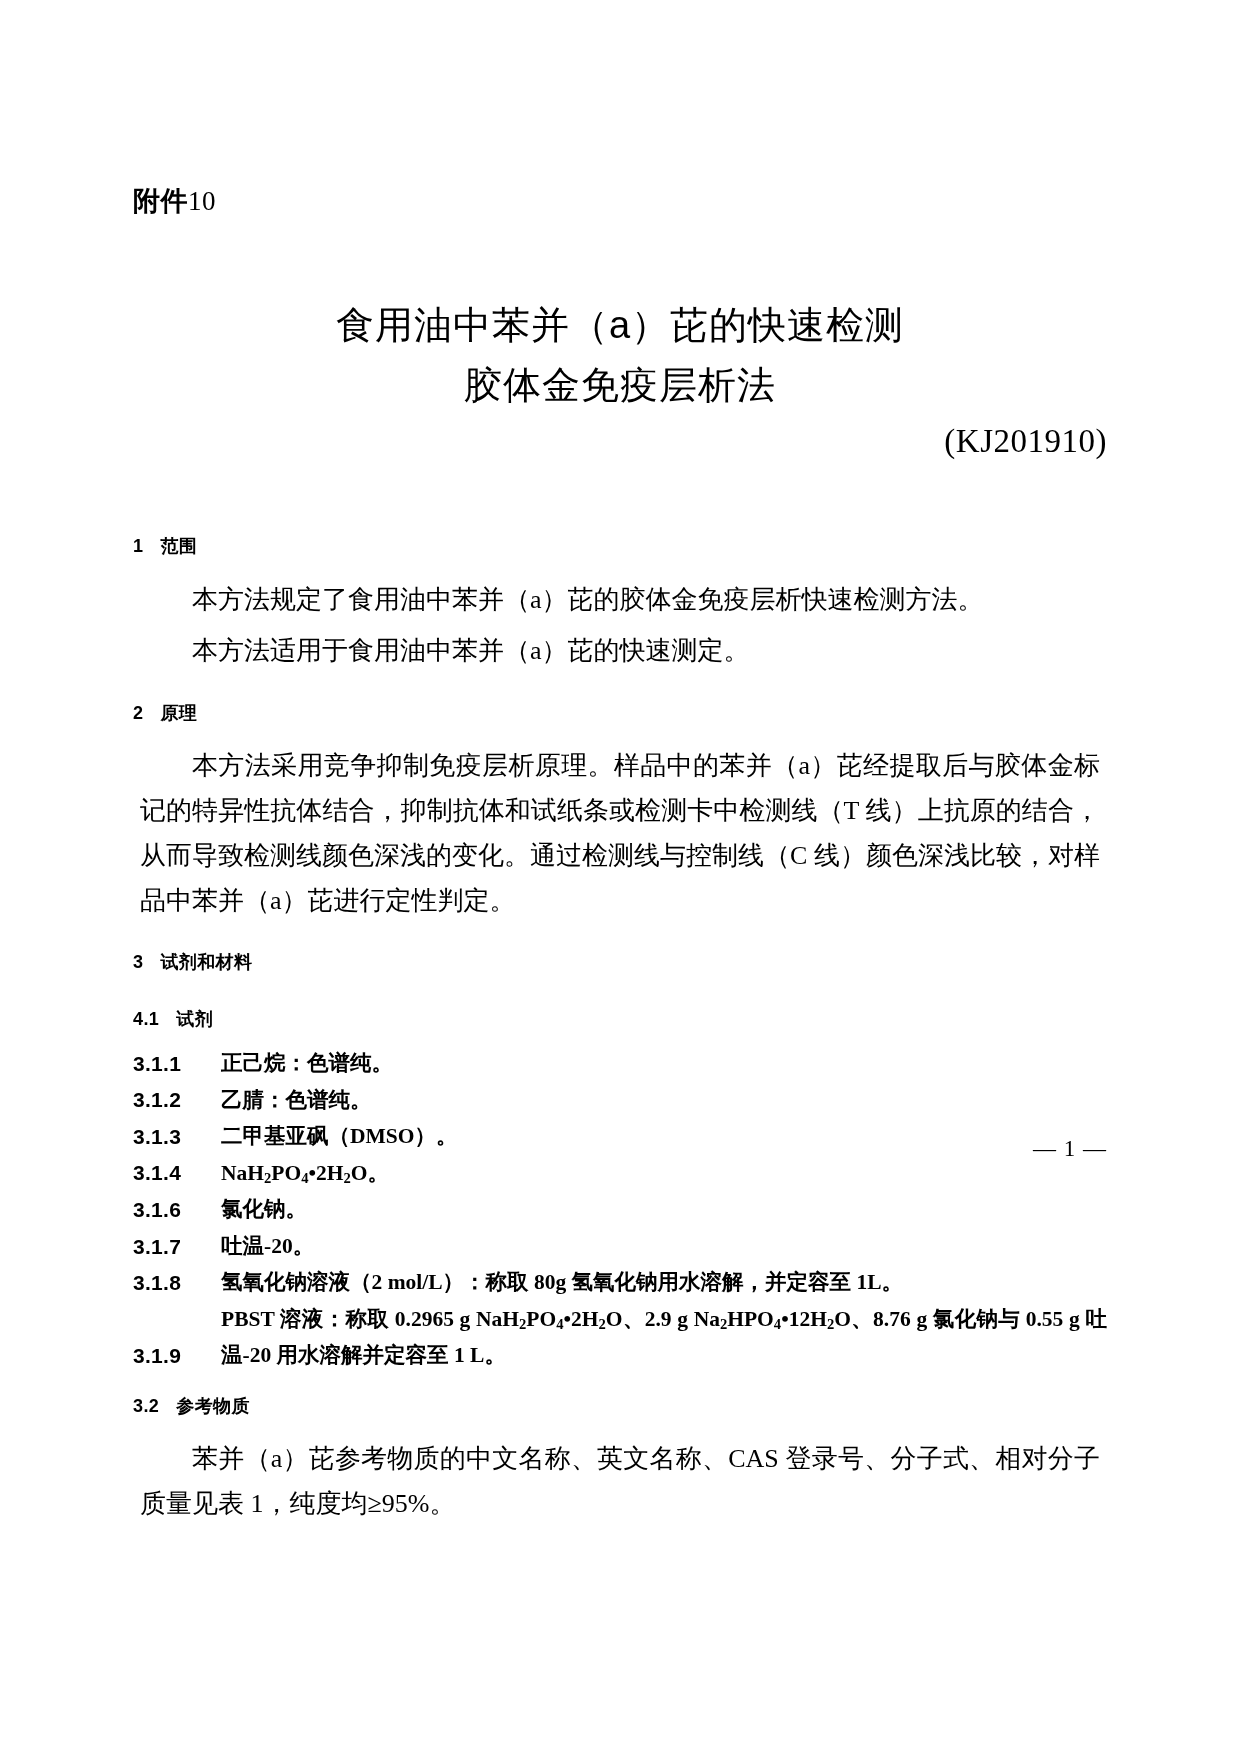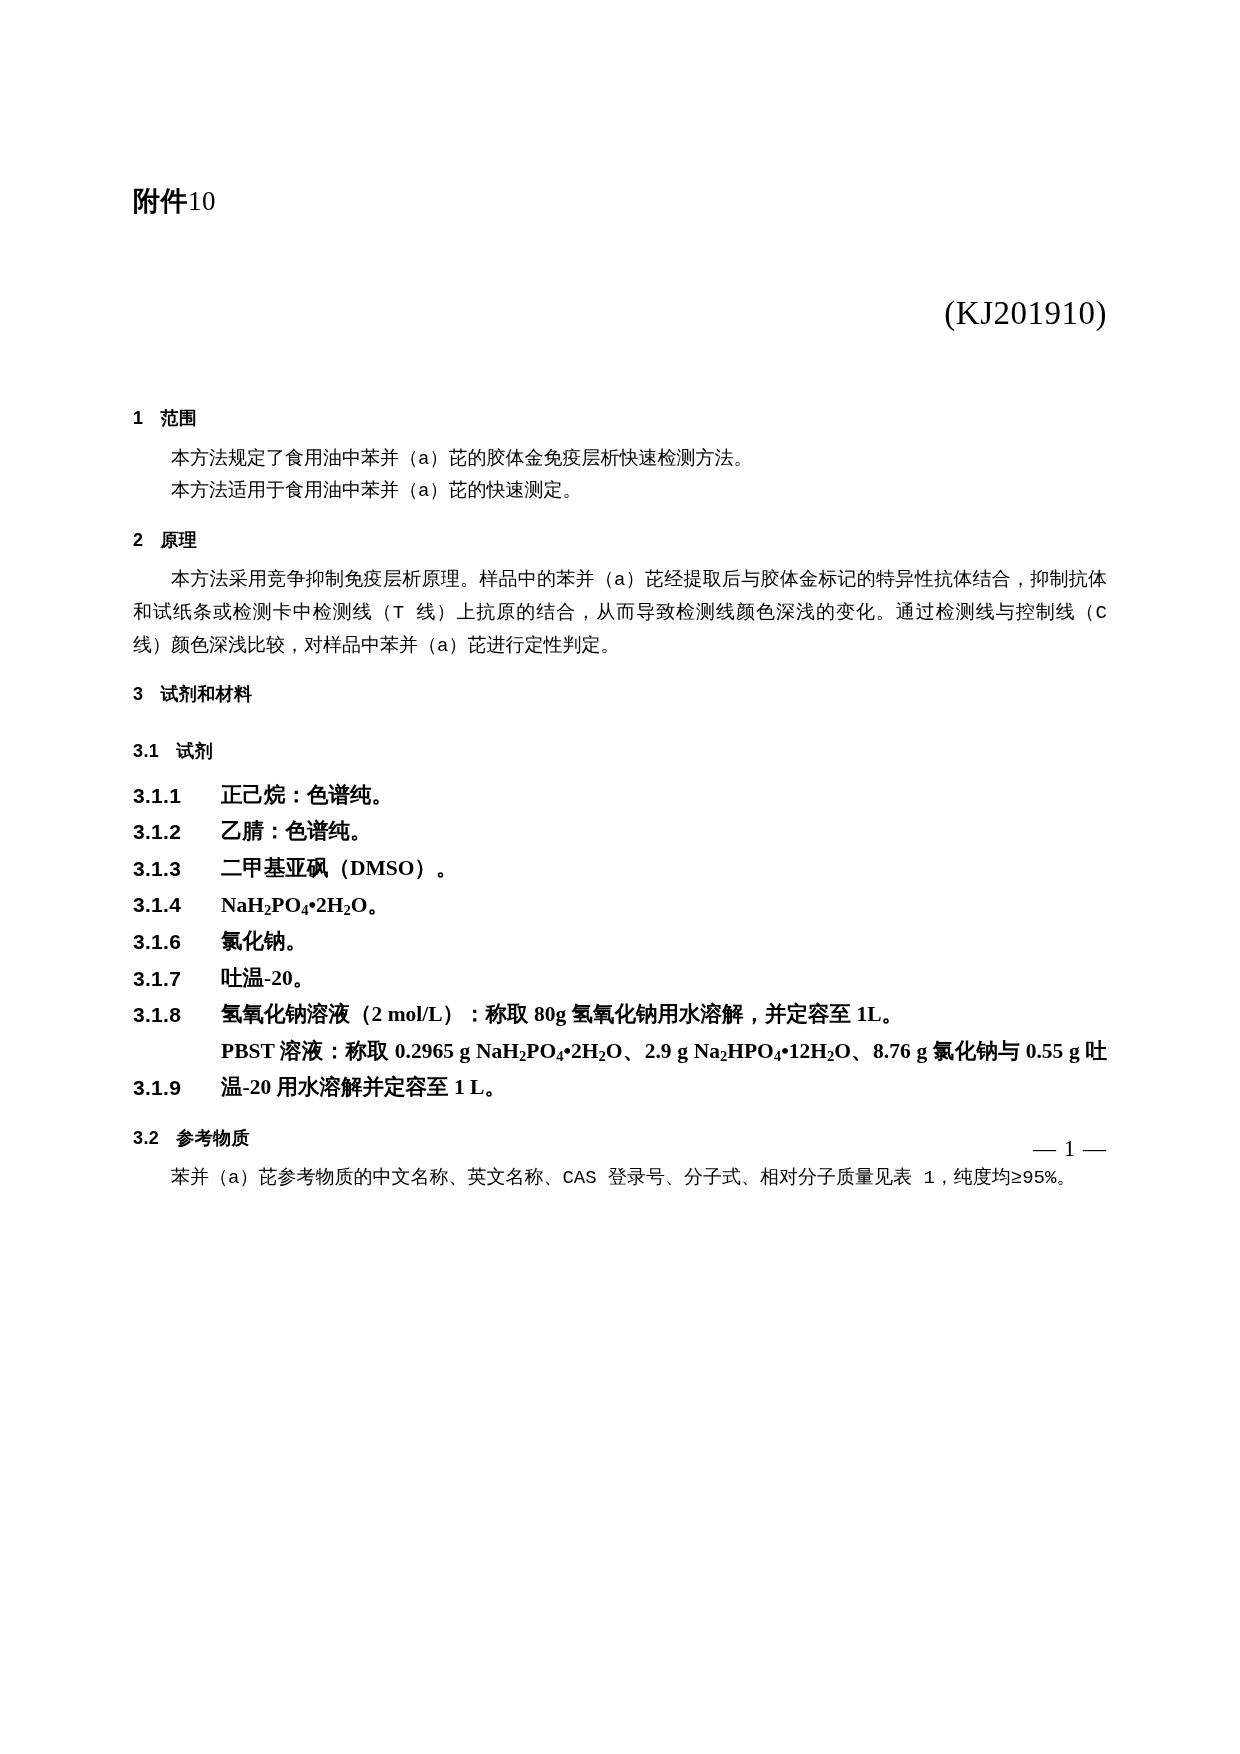--- a/index.html
+++ b/index.html
@@ -64,26 +64,25 @@
     font-size: 18px;
     font-weight: 700;
     margin: 0;
     letter-spacing: 0.4px;
     line-height: 1.35;
   }
   .h1 .hnum { margin-right: 17px; }
 
   
   .p {
-    font-size: 19px;
+    font-size: 26px;
     line-height: 1.72;
-    margin: 0;
+    margin: 7px;
     text-align: justify;
     text-justify: inter-ideograph;
-    font-family: Liberation Mono, monospace;
   }
   .p.indent { text-indent: 2em; }
 
   .block-gap-sm { height: 12px; }
   .block-gap-md { height: 20px; }
 
   
   .list {
     margin: 14px 0 0 0;
     padding: 0;
@@ -122,20 +121,24 @@
 </style>
 </head>
 <body>
 
 <div class="page">
 
   <div class="attach-label">
     <span>附件</span><span class="num">10</span>
   </div>
 
+  <div class="doc-title">
+    <span class="l1">食用油中苯并（a）芘的快速检测</span>
+    <span class="l2">胶体金免疫层析法</span>
+  </div>
   <div class="doc-code">(KJ201910)</div>
 
   <div style="height:74px"></div>
 
   <div class="h1">
     <span class="hnum">1</span><span>范围</span>
   </div>
   <div class="block-gap-sm"></div>
   <p class="p indent">本方法规定了食用油中苯并（a）芘的胶体金免疫层析快速检测方法。</p>
   <p class="p indent">本方法适用于食用油中苯并（a）芘的快速测定。</p>
@@ -151,21 +154,21 @@
   <div class="block-gap-md"></div>
 
   <div class="h1">
     <span class="hnum">3</span><span>试剂和材料</span>
   </div>
   <div class="block-gap-sm"></div>
 
   <div class="block-gap-md"></div>
 
   <div class="h1">
-    <span class="hnum">3.1</span><span>试剂</span>
+    <span class="hnum">4.1</span><span>试剂</span>
   </div>
 
   <div class="list" id="reagent-list">
       <div class="li">
         <span class="idx">3.1.1</span>
         <span class="txt">正己烷：色谱纯。</span>
       </div>
       <div class="li">
         <span class="idx">3.1.2</span>
         <span class="txt">乙腈：色谱纯。</span>

